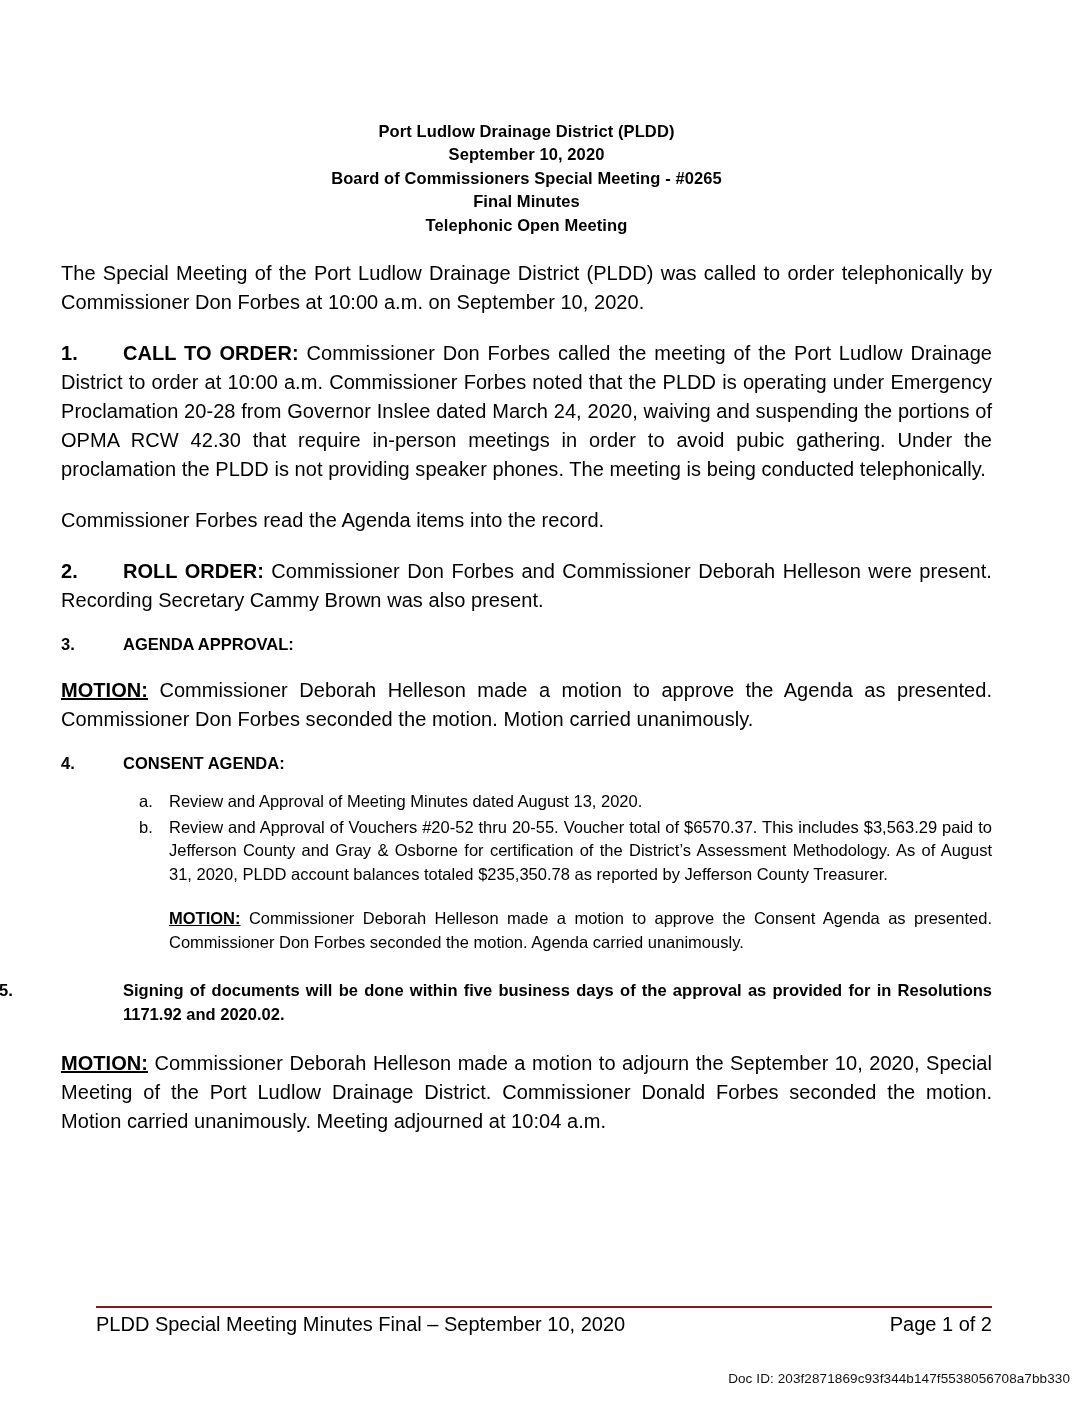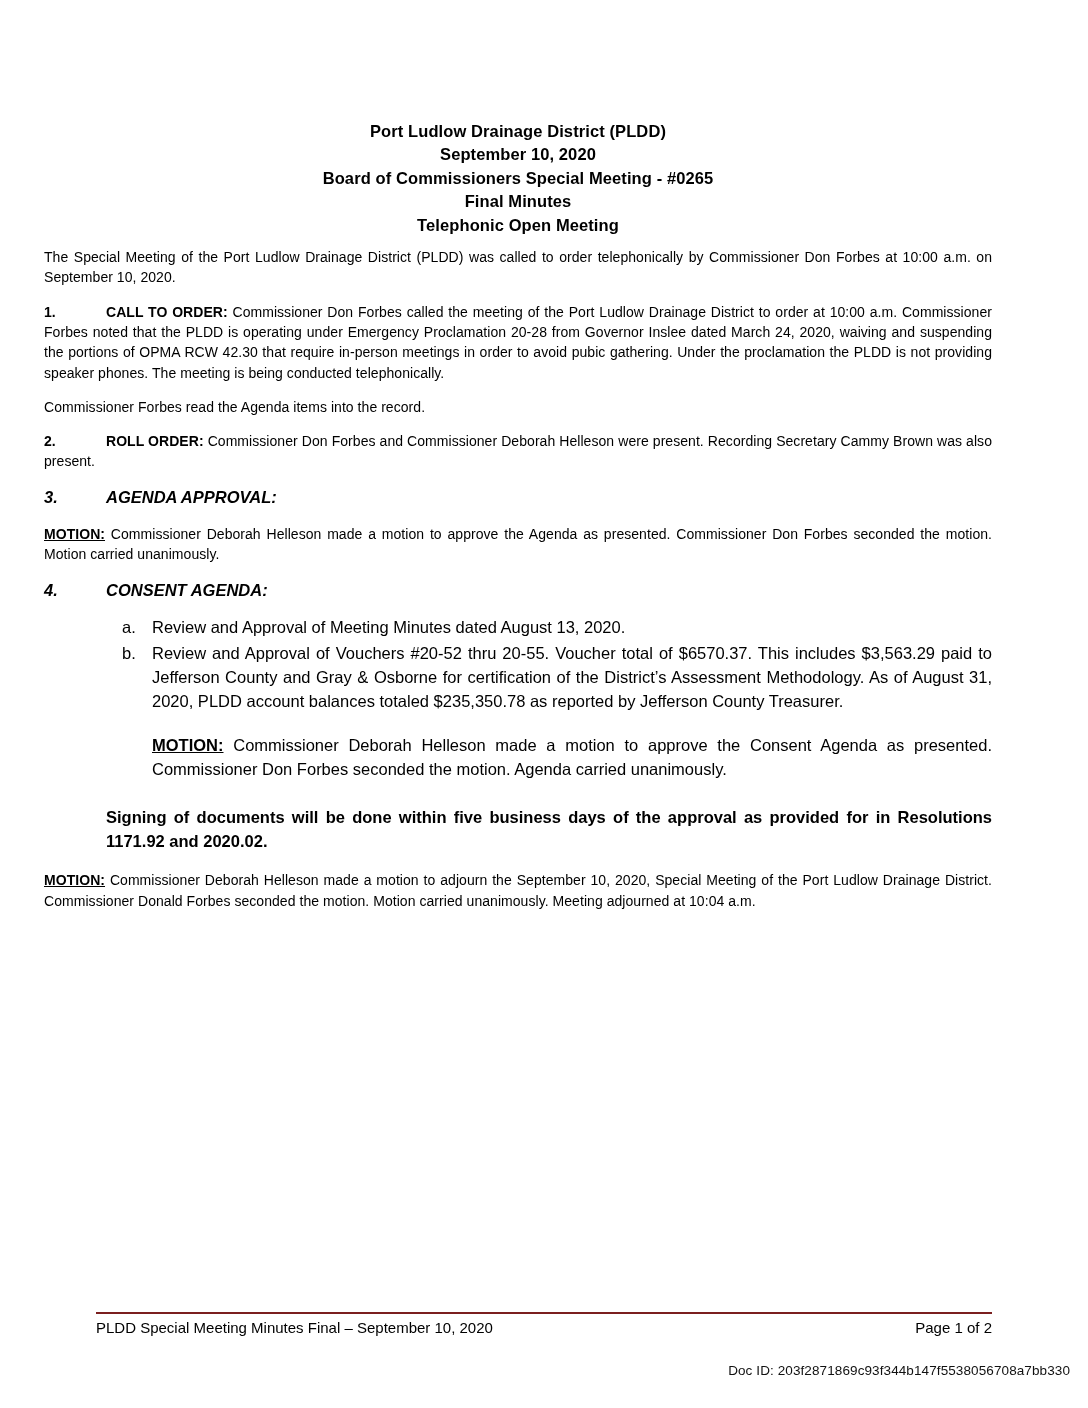--- a/index.html
+++ b/index.html
@@ -15,55 +15,54 @@
     position: relative;
     overflow: hidden;
   }
   .page {
     position: absolute;
     top: 0; left: 0;
     width: 1088px;
     height: 1408px;
     background: #ffffff;
     box-sizing: border-box;
-    padding: 120px 96px 0 44px;
+    padding: 120px 96px 0 61px;
   }
   .heading {
     text-align: center;
     font-weight: bold;
     font-size: 16.5px;
     line-height: 1.42;
     letter-spacing: 0.1px;
   }
   .heading div { white-space: nowrap; }
 
   .para {
-    font-size: 14px;
+    font-size: 20px;
     line-height: 1.45;
     text-align: justify;
-    margin-top: 10px;
+    margin-top: 22px;
     letter-spacing: 0.05px;
   }
 
   .numlabel {
     font-weight: bold;
     display: inline-block;
   }
   .num-w {
     display: inline-block;
     width: 62px;
   }
   b.hd { font-weight: bold; }
 
   .u { text-decoration: underline; font-weight: bold; }
 
   .section-title {
     font-size: 16.5px;
     font-weight: bold;
-    font-style: italic;
   }
 
   ul.abc {
     list-style: none;
     margin: 14px 0 0 0;
     padding: 0 0 0 78px;
     font-size: 16.5px;
     line-height: 1.45;
   }
   ul.abc li {
@@ -96,31 +95,31 @@
     text-indent: -62px;
   }
 
   .footer {
     position: absolute;
     left: 96px;
     right: 96px;
     bottom: 72px;
     border-top: 2px solid #7b1f1f;
     padding-top: 5px;
-    font-size: 15px;
+    font-size: 20px;
     display: flex;
     justify-content: space-between;
     align-items: flex-end;
   }
   .footer .right { font-weight: normal; }
 
   .docid {
     position: absolute;
     right: 18px;
-    bottom: 30px;
+    bottom: 22px;
     font-size: 13.5px;
     letter-spacing: 0.1px;
     color: #111;
   }
 </style>
 </head>
 <body>
 
 <div class="page">
 

